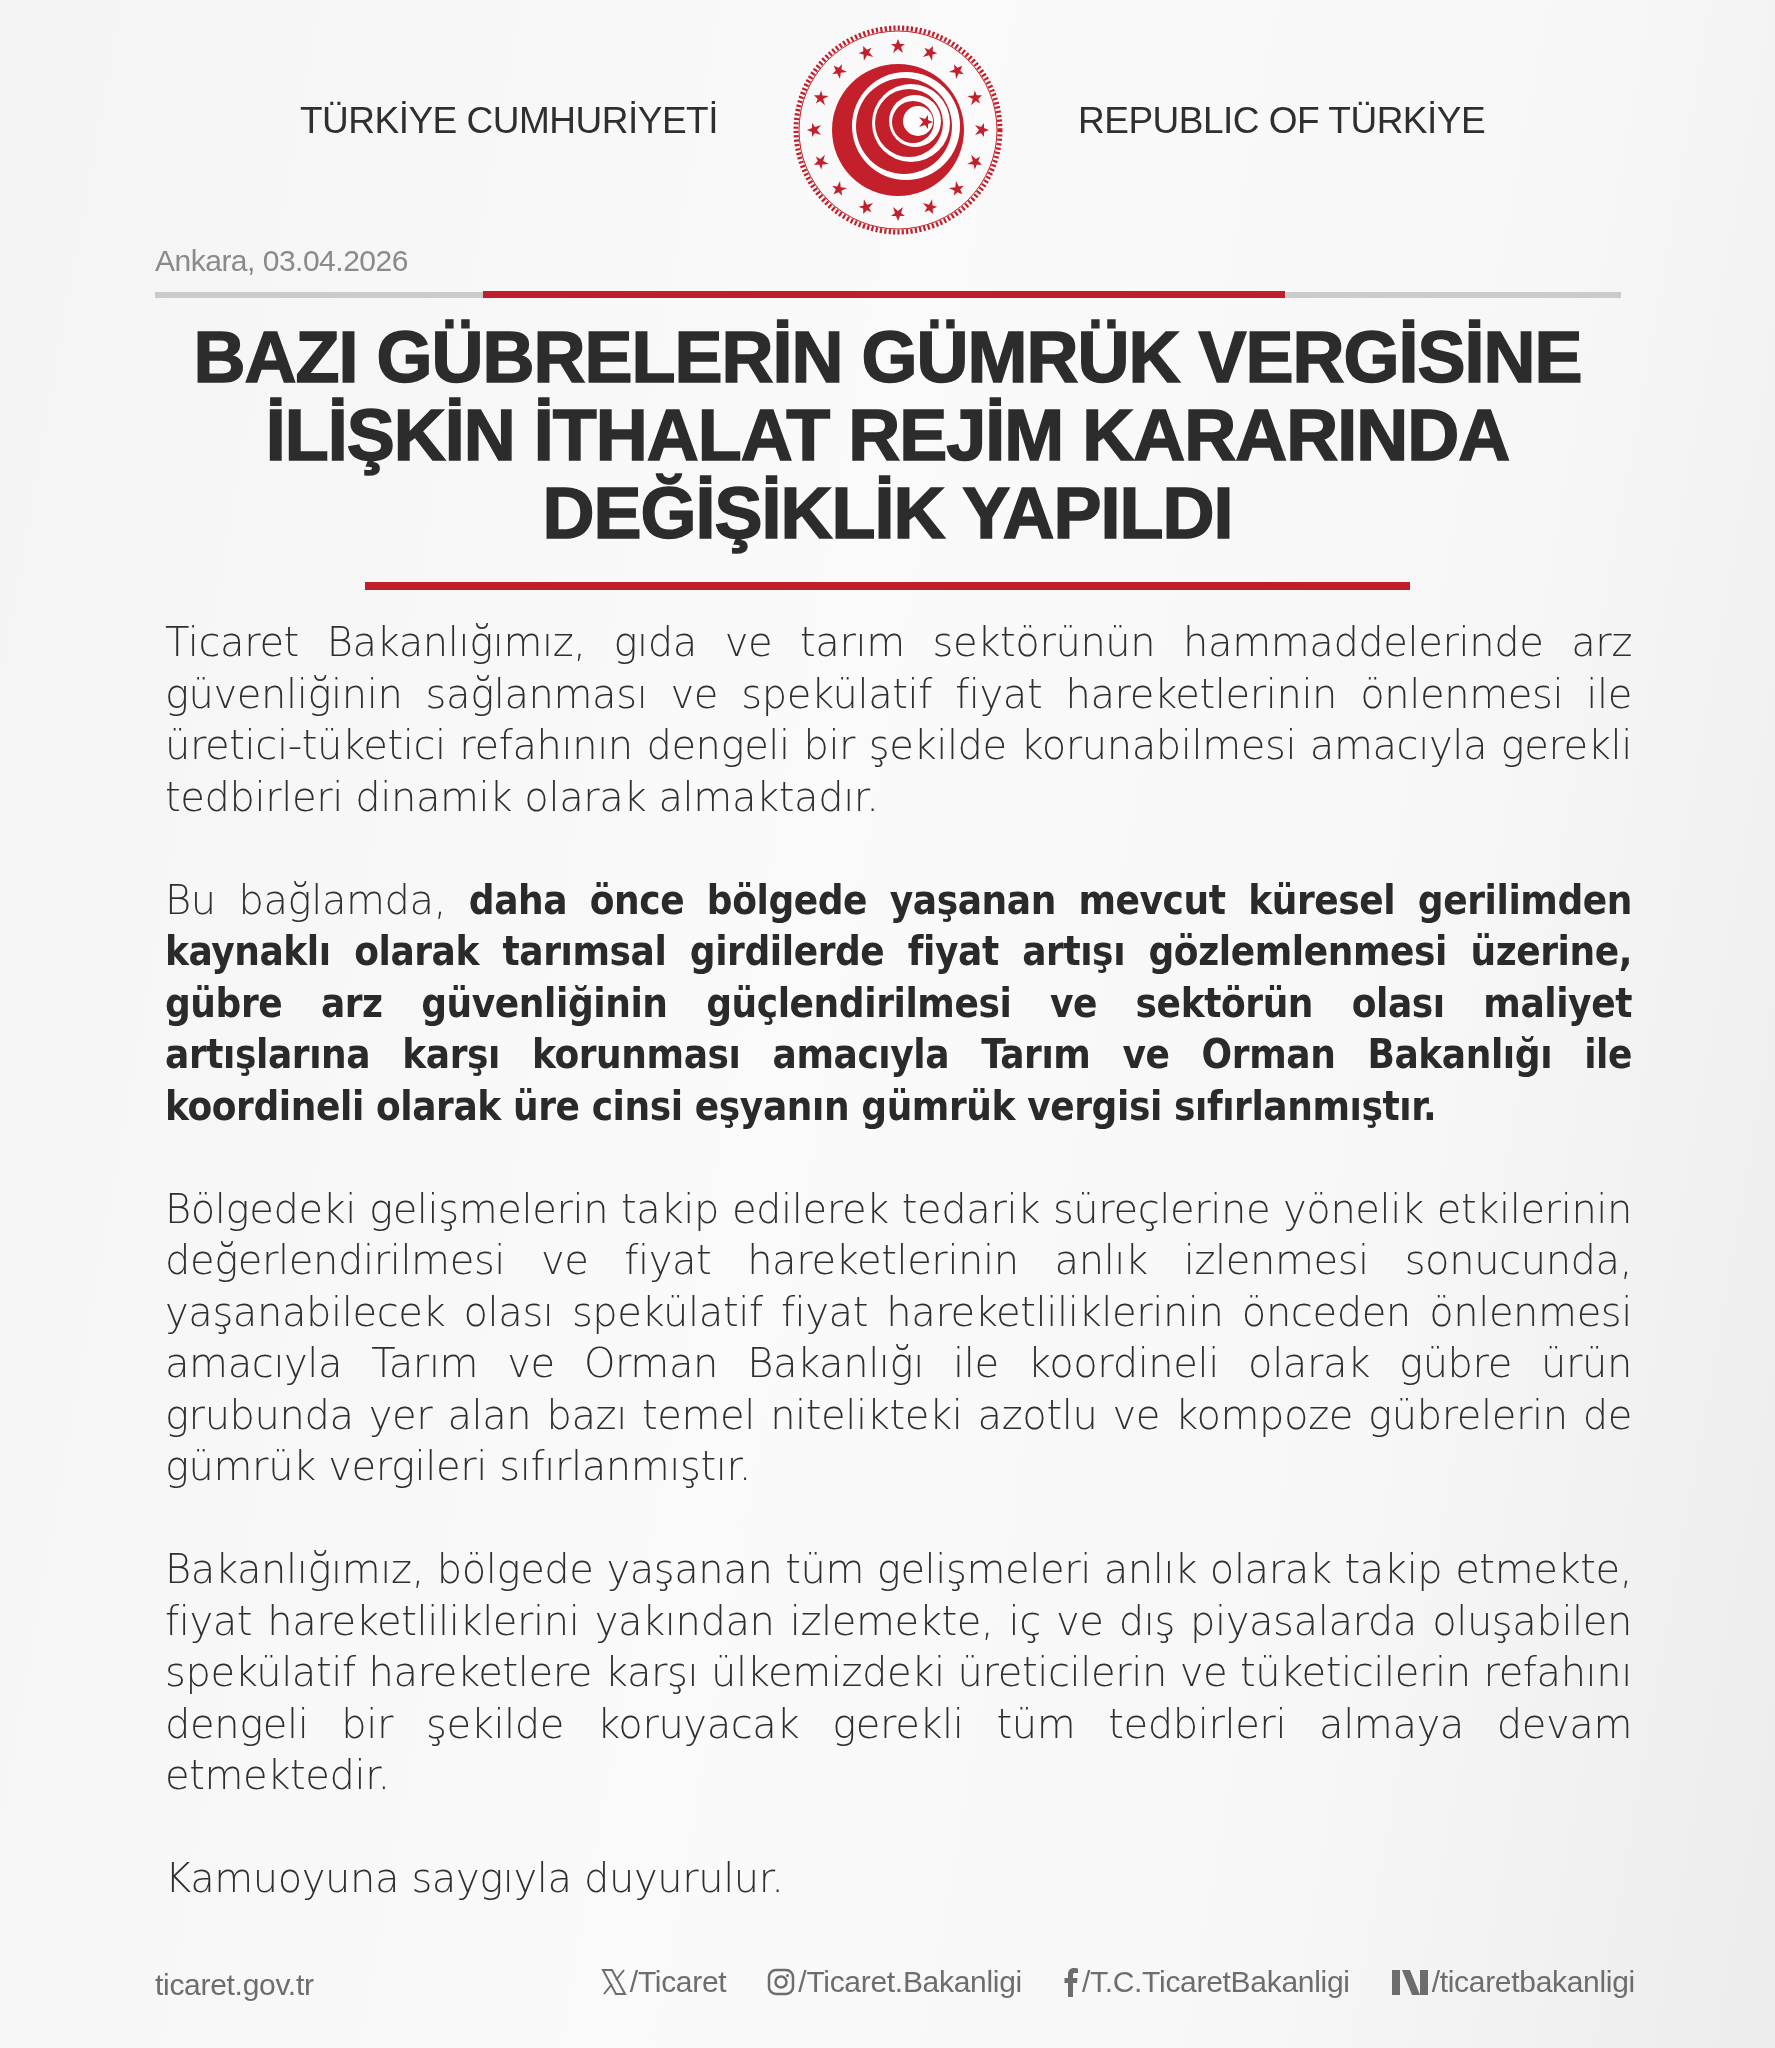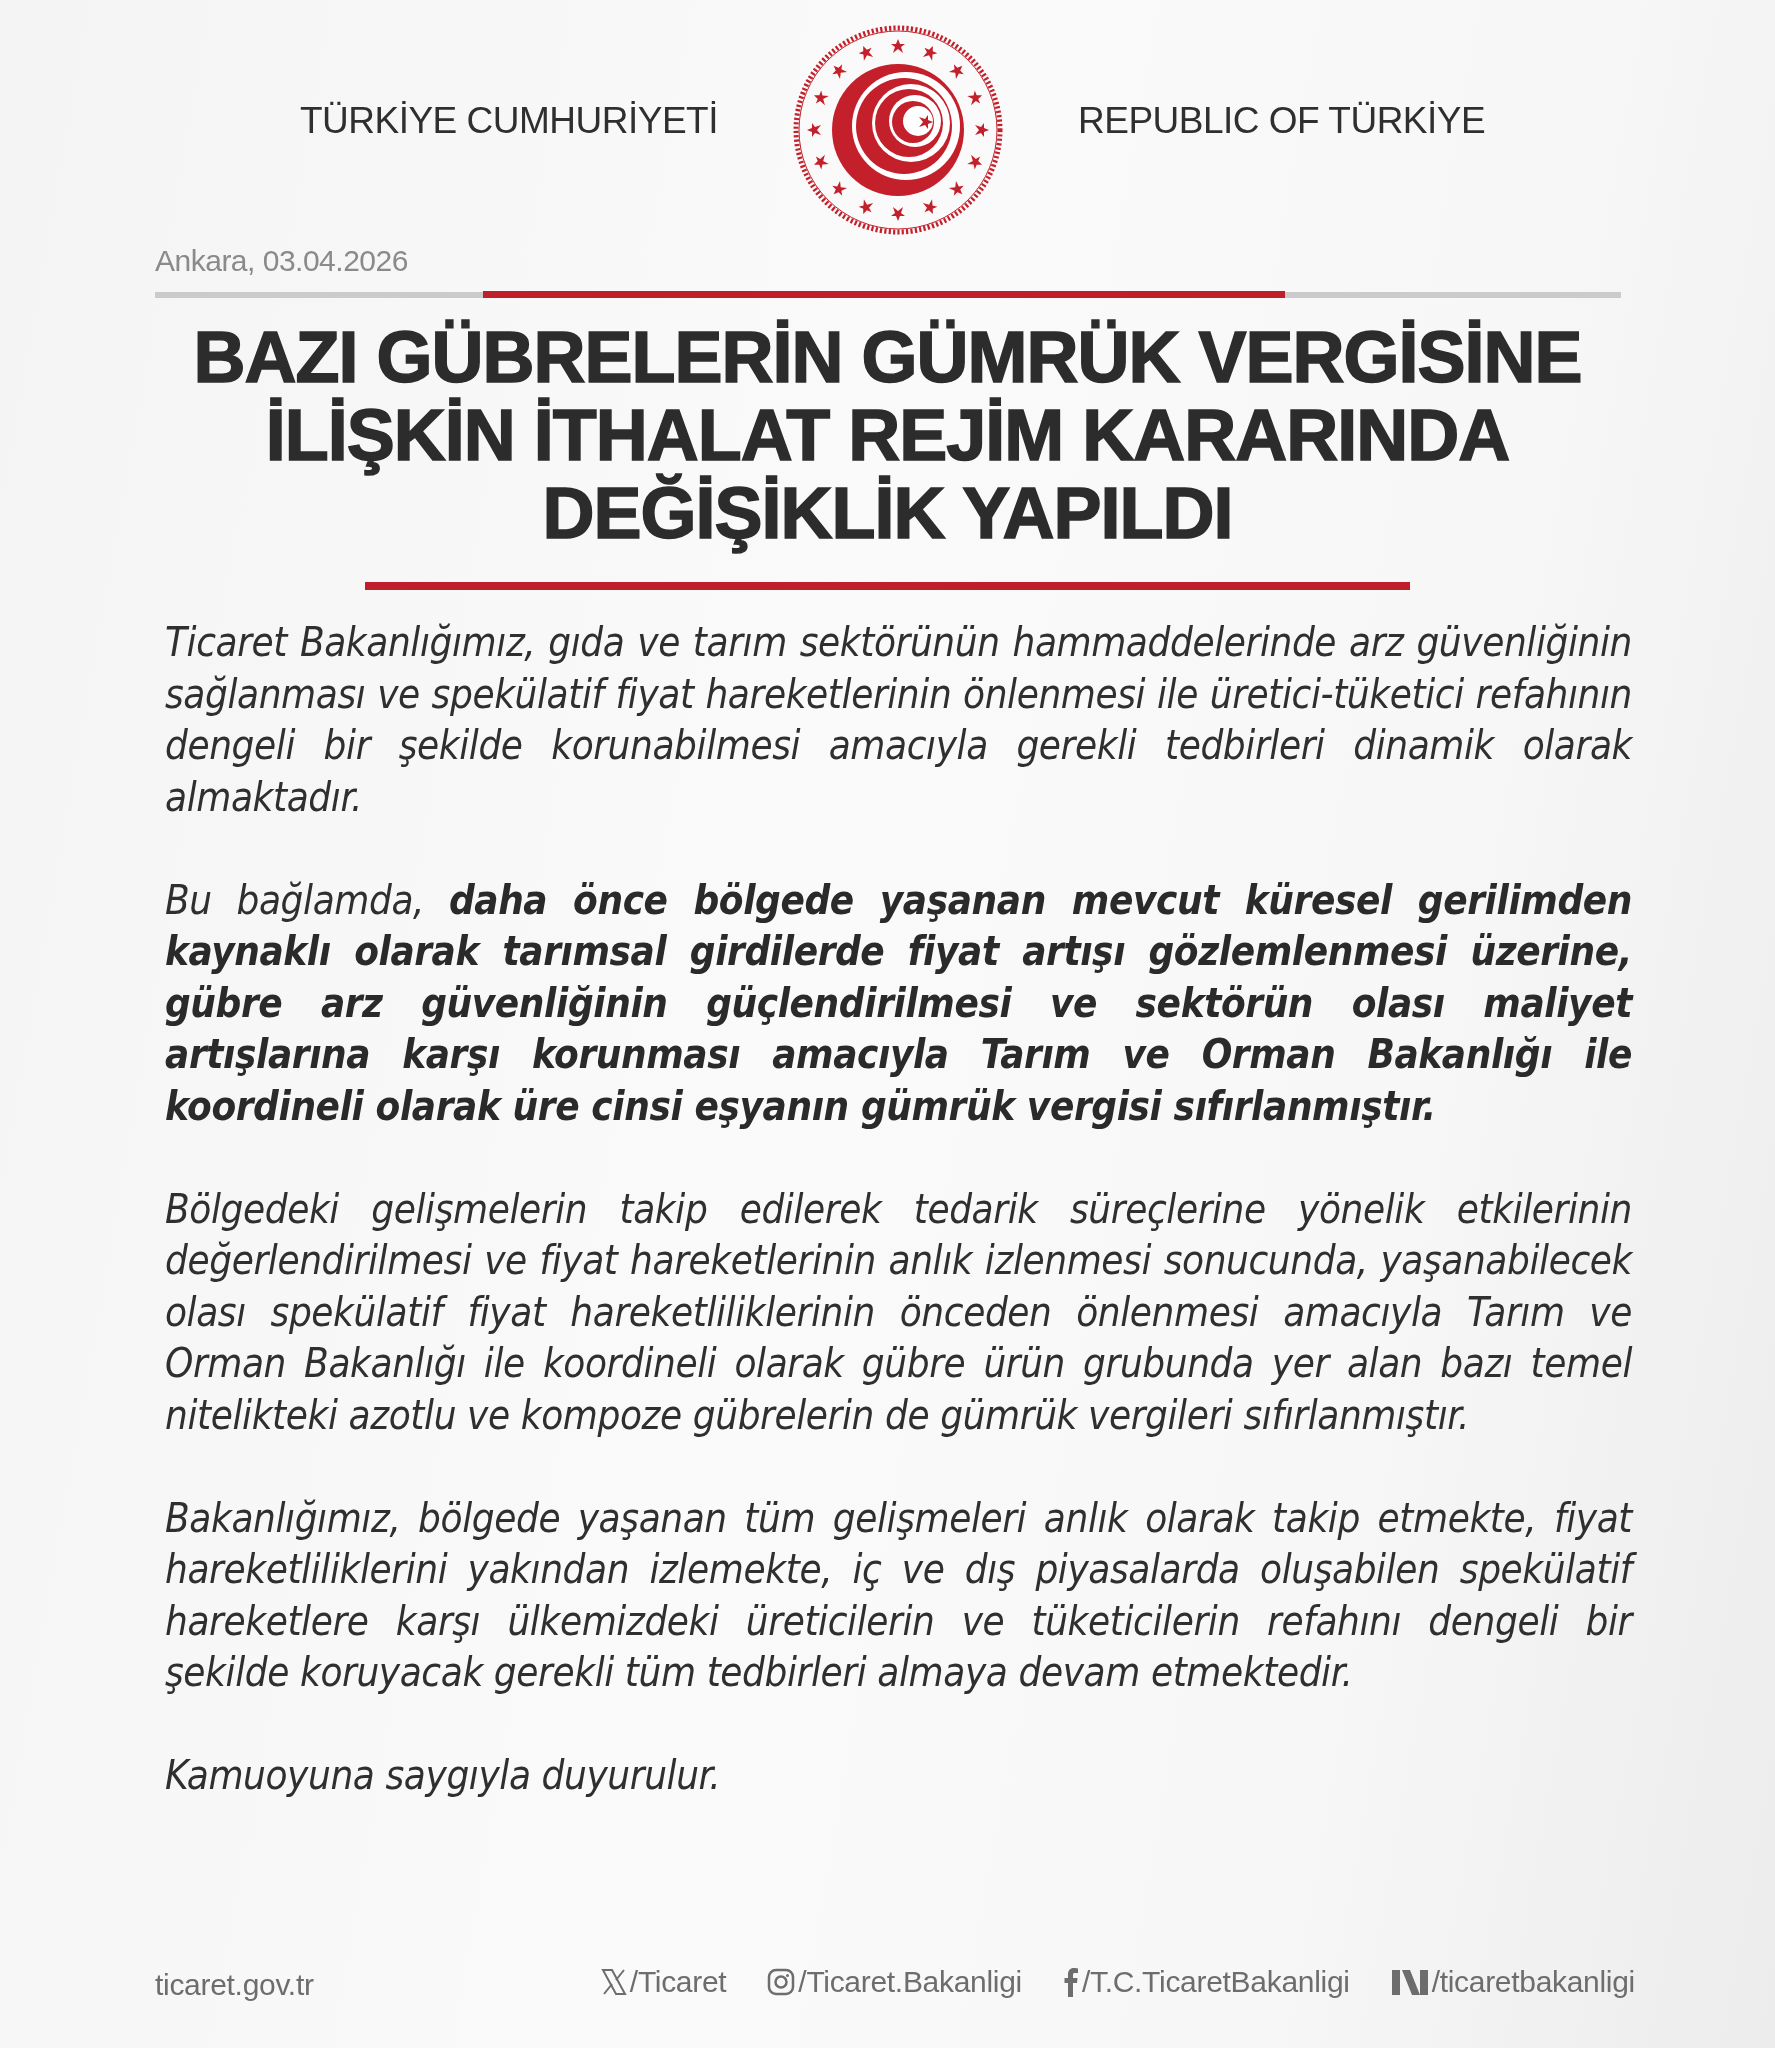--- a/index.html
+++ b/index.html
@@ -24,21 +24,21 @@
   .rule-gray { left:155px; top:292px; width:1466px; height:6px; background:#cbcbcb; }
   .rule-red { left:483px; top:291px; width:802px; height:7px; background:#bf1f2b; }
 
   
   .title { left:0; width:1775px; top:318px; text-align:center; }
   .title-line { font-size:72px; font-weight:900; line-height:78px; color:#2c2c2c; letter-spacing:-1px; white-space:nowrap; -webkit-text-stroke:1.5px #2c2c2c; }
   .rule-title { left:365px; top:582px; width:1045px; height:8px; background:#bf1f2b; }
 
   
   .body { left:165px; width:1467px; top:617px; }
-  .para { font-size:40px; line-height:51.5px; text-align:justify; text-align-last:left; color:#2f2f2f; font-weight:300; letter-spacing:-0.4px; margin:0 0 51.5px 0; font-family:"DejaVu Sans", sans-serif; font-stretch:condensed;font-style:italic; }
+  .para { font-size:40px; line-height:51.5px; text-align:justify; text-align-last:left; color:#2f2f2f; font-weight:300; letter-spacing:-0.4px; margin:0 0 51.5px 0; font-family:"DejaVu Sans", sans-serif; font-stretch:condensed; }
   .para .light { font-weight:300; }
   .para .bold { font-weight:700; color:#2a2a2a; }
   .closing { margin-top:0; }
 
   
   .footer { top:1965px; left:155px; width:1480px; height:44px; color:#6d6d6d; font-size:30px; }
   .foot-site { position:absolute; left:0; top:3px; letter-spacing:-0.3px; }
   .socials { position:absolute; right:0; top:0; display:flex; align-items:center; gap:40px; }
   .social { display:flex; align-items:center; gap:2px; white-space:nowrap; letter-spacing:-0.3px; }
   .social svg { display:block; }

